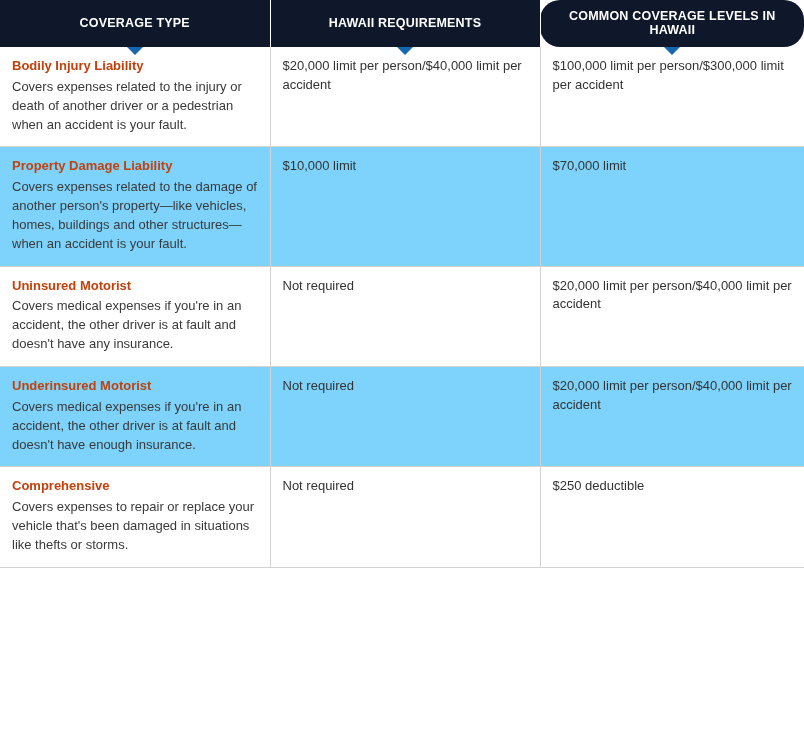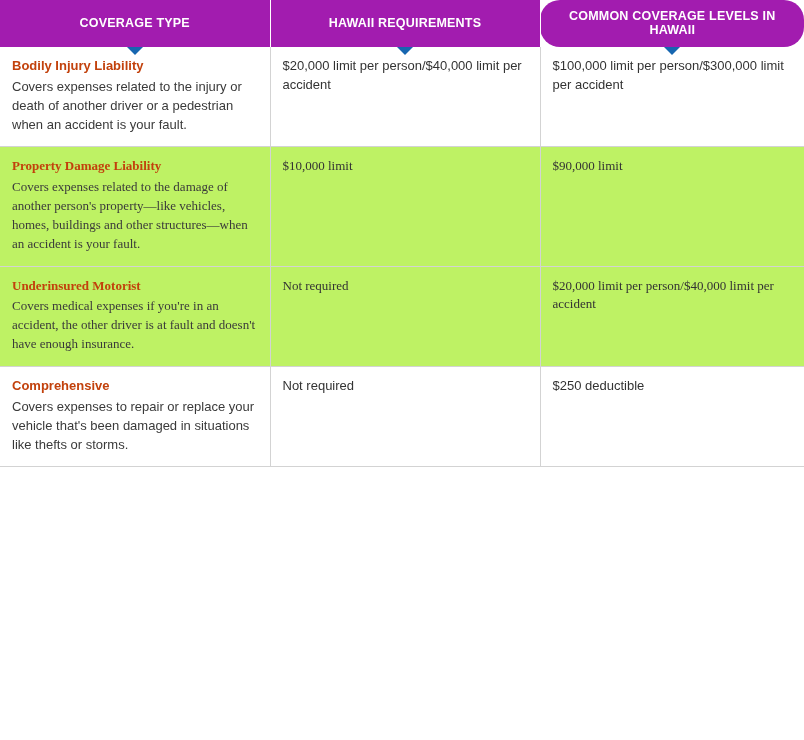--- a/index.html
+++ b/index.html
@@ -14,21 +14,21 @@
     font-size: 13px;
     color: #333333;
     overflow: hidden;
   }
   table.coverage-table {
     width: 804px;
     border-collapse: collapse;
     table-layout: fixed;
   }
   table.coverage-table th {
-    background: #a21caf;
+    background: #0f172a;
     color: #ffffff;
     font-size: 12.5px;
     font-weight: bold;
     letter-spacing: 0.2px;
     text-align: center;
     padding: 9px 6px 10px 6px;
     border-right: 1px solid #ffffff;
     position: relative;
     vertical-align: middle;
   }
@@ -55,22 +55,21 @@
     border-bottom: 1px solid #d3d3d3;
     line-height: 1.45;
     font-size: 13px;
     color: #333333;
   }
   table.coverage-table td:last-child {
     border-right: none;
     margin-top: 38px;
   }
   tr.row-alt td {
-    background: #bef264;
-    font-family: Liberation Serif, serif;
+    background: #7dd3fc;
   }
   tr.row-plain td {
     background: #ffffff;
   }
   .coverage-title {
     color: #c2410c;
     font-weight: bold;
     display: block;
     margin-bottom: 2px;
     font-size: 13px;
@@ -118,23 +117,31 @@
       <td>$20,000 limit per person/$40,000 limit per accident</td>
       <td>$100,000 limit per person/$300,000 limit per accident</td>
     </tr>
 
     <tr class="row-alt">
       <td>
         <span class="coverage-title">Property Damage Liability</span>
         <span class="coverage-desc">Covers expenses related to the damage of another person's property—like vehicles, homes, buildings and other structures—when an accident is your fault.</span>
       </td>
       <td>$10,000 limit</td>
-      <td>$90,000 limit</td>
+      <td>$70,000 limit</td>
     </tr>
 
+    <tr class="row-plain">
+      <td>
+        <span class="coverage-title">Uninsured Motorist</span>
+        <span class="coverage-desc">Covers medical expenses if you're in an accident, the other driver is at fault and doesn't have any insurance.</span>
+      </td>
+      <td>Not required</td>
+      <td>$20,000 limit per person/$40,000 limit per accident</td>
+    </tr>
 
     <tr class="row-alt">
       <td>
         <span class="coverage-title">Underinsured Motorist</span>
         <span class="coverage-desc">Covers medical expenses if you're in an accident, the other driver is at fault and doesn't have enough insurance.</span>
       </td>
       <td>Not required</td>
       <td>$20,000 limit per person/$40,000 limit per accident</td>
     </tr>
 

